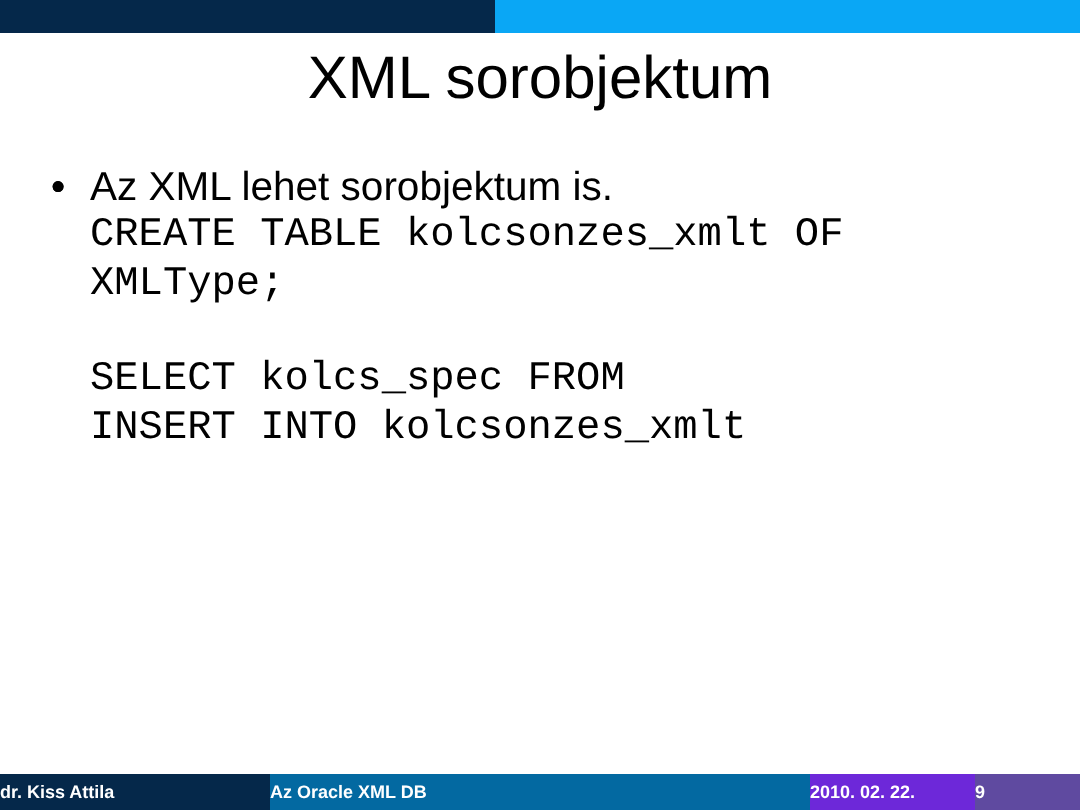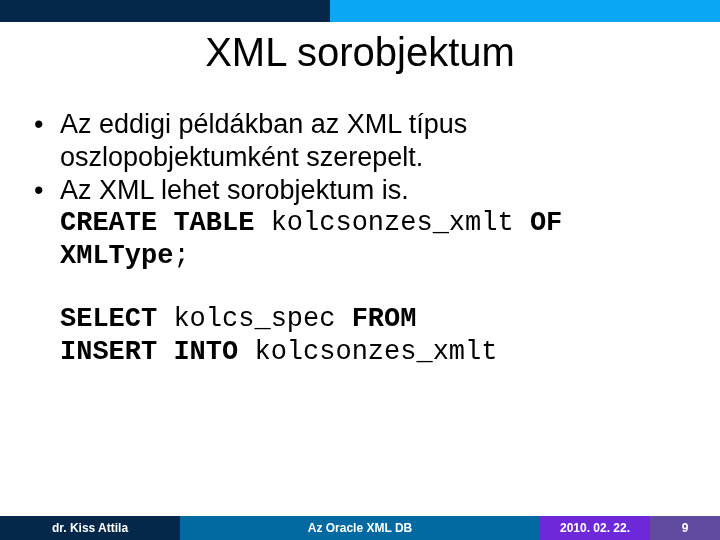--- a/index.html
+++ b/index.html
@@ -65,62 +65,61 @@
     font-size: 27px;
   }
   .indent {
     padding-left: 28px;
     margin: 0;
   }
   .mono {
     font-family: "Courier New", Courier, monospace;
   }
   .kw {
-    font-weight: bold;
+    font-weight: normal;
   }
   .spacer {
     height: 30px;
   }
   .footer {
     position: absolute;
     left: 0;
     bottom: 0;
     width: 720px;
     height: 24px;
   }
   .footer .seg {
     position: absolute;
     top: 0;
     height: 24px;
     line-height: 24px;
     font-size: 12px;
     color: #ffffff;
     font-weight: bold;
-    text-align: center;
+    text-align: left;
   }
   .footer .seg1 { left: 0;     width: 180px; background: #05284a; }
   .footer .seg2 { left: 180px; width: 360px; background: #0369a1; }
   .footer .seg3 { left: 540px; width: 110px; background: #6d28d9; }
   .footer .seg4 { left: 650px; width: 70px;  background: #5f4aa0; }
 </style>
 </head>
 <body>
 
 <div class="slide">
 
   <div class="topbar-dark"></div>
   <div class="topbar-light"></div>
 
   <div class="title">XML sorobjektum</div>
 
   <div class="body">
 
     <p class="bullet">
       <span class="dot">•</span>
-      <span>Az eddigi példákban az XML típus oszlopobjektumként szerepelt.</span>
     </p>
 
     <p class="bullet">
       <span class="dot">•</span>
       <span>Az XML lehet sorobjektum is.</span>
     </p>
 
     <p class="indent mono">
       <span class="kw">CREATE TABLE</span><span> kolcsonzes_xmlt </span><span class="kw">OF</span>
     </p>

